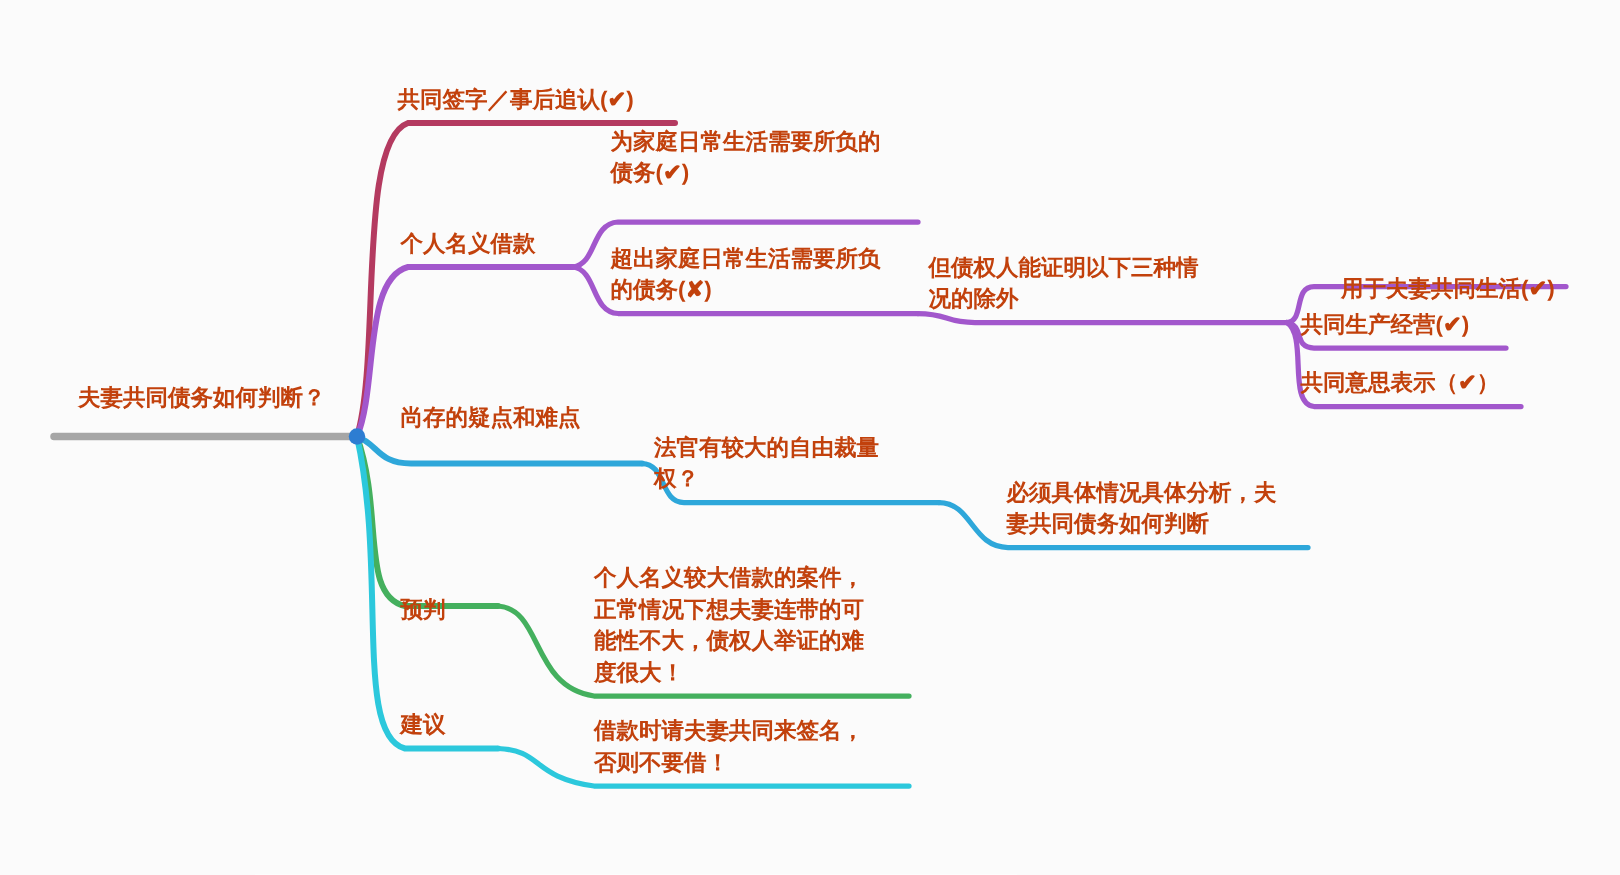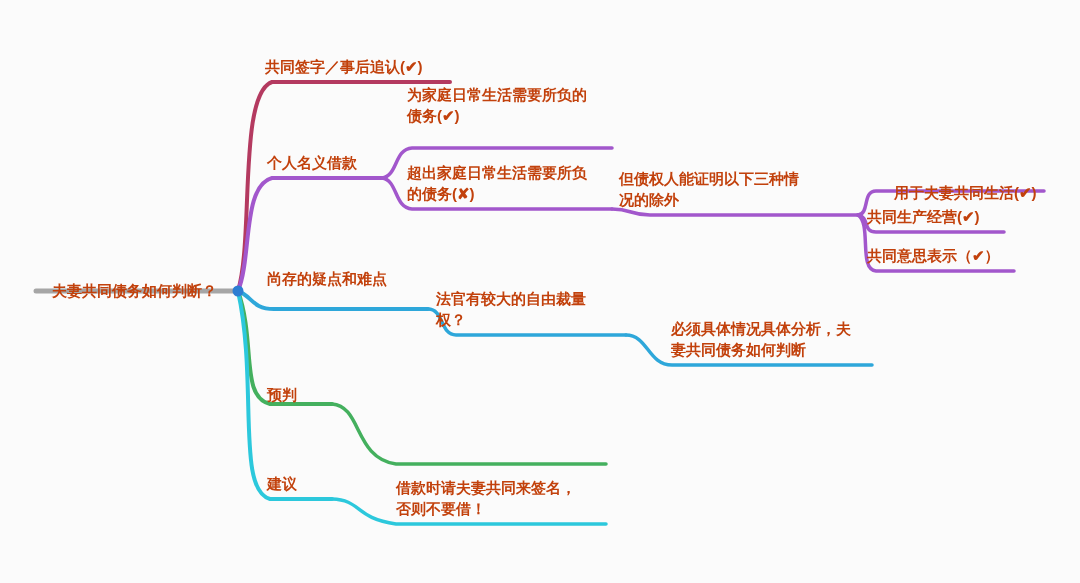--- a/index.html
+++ b/index.html
@@ -18,33 +18,33 @@
   }
   .label {
     position: absolute;
     font-size: 15px;
     line-height: 21px;
     font-weight: bold;
     color: #c2410c;
     word-break: break-all;
   }
   
-  .lbl-root            { left: 52px;  top: 280px; width: 182px; }
+  .lbl-root            { left: 52px;  top: 256px; width: 182px; font-family: Liberation Mono, monospace; }
   .lbl-sign            { left: 265px; top: 56px;  width: 205px; }
   .lbl-personal        { left: 267px; top: 152px; width: 140px; }
   .lbl-family-need     { left: 407px; top: 84px; width: 186px; }
   .lbl-exceed          { left: 407px; top: 162px; width: 186px; }
   .lbl-exception       { left: 619px; top: 168px; width: 186px; }
   .lbl-joint-life      { left: 894px; top: 165px; width: 195px; margin-top: 17px; }
   .lbl-joint-production{ left: 867px; top: 206px; width: 170px; }
   .lbl-joint-intent    { left: 867px; top: 245px; width: 180px; }
   .lbl-doubts          { left: 267px; top: 268px; width: 165px; }
   .lbl-how-judge       { left: 436px; top: 288px; width: 172px; }
   .lbl-analysis        { left: 671px; top: 318px; width: 186px; }
-  .lbl-predict         { left: 267px; top: 384px; width: 70px;  }
+  .lbl-predict         { left: 267px; top: 396px; width: 70px;  }
   .lbl-predict-detail  { left: 396px; top: 375px; width: 186px; }
   .lbl-advice          { left: 267px; top: 473px; width: 70px;  }
   .lbl-advice-detail   { left: 396px; top: 477px; width: 186px; }
 </style>
 </head>
 <body>
 
 <div class="canvas">
 
   <svg class="connectors" viewBox="0 0 1080 583">
@@ -93,18 +93,19 @@
   <div class="label lbl-joint-intent">共同意思表示（✔）</div>
 
   <div class="label lbl-doubts">尚存的疑点和难点</div>
 
   <div class="label lbl-how-judge">法官有较大的自由裁量权？</div>
 
   <div class="label lbl-analysis">必须具体情况具体分析，夫妻共同债务如何判断</div>
 
   <div class="label lbl-predict">预判</div>
 
+  <div class="label lbl-predict-detail">个人名义较大借款的案件，正常情况下想夫妻连带的可能性不大，债权人举证的难度很大！</div>
 
   <div class="label lbl-advice">建议</div>
 
   <div class="label lbl-advice-detail">借款时请夫妻共同来签名，否则不要借！</div>
 
 </div>
 
 </body></html>

